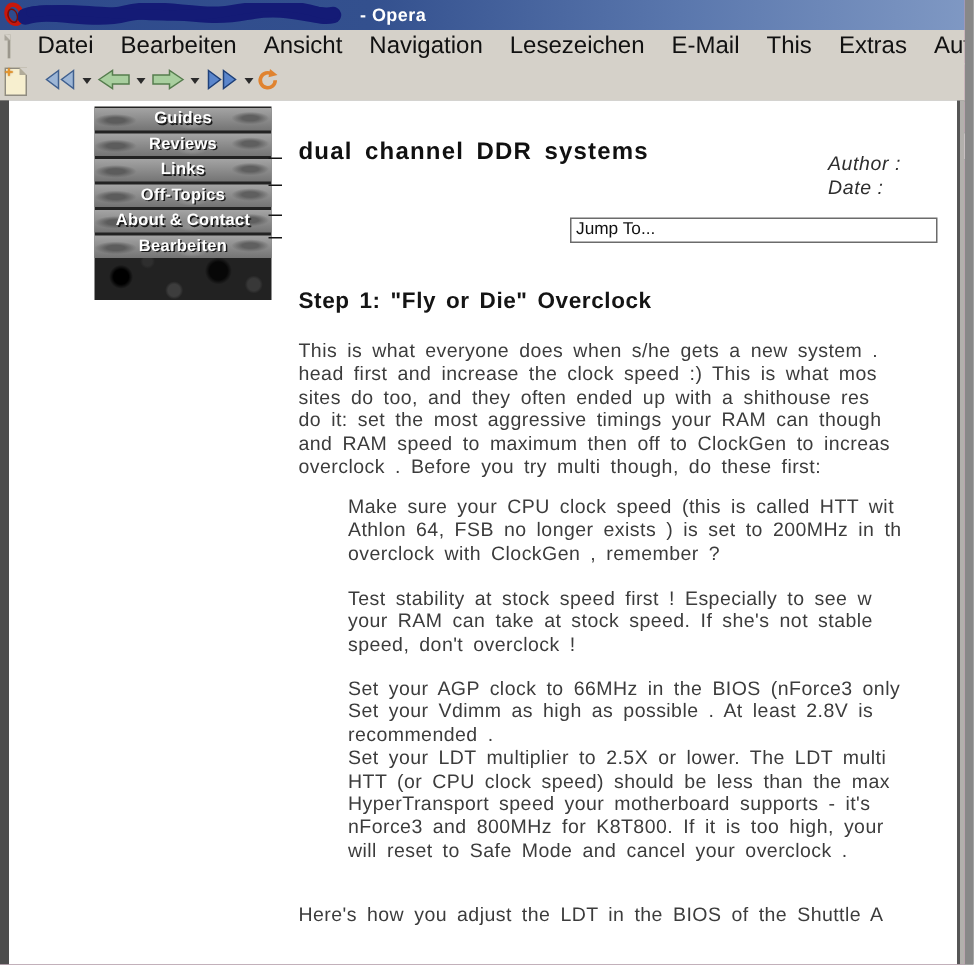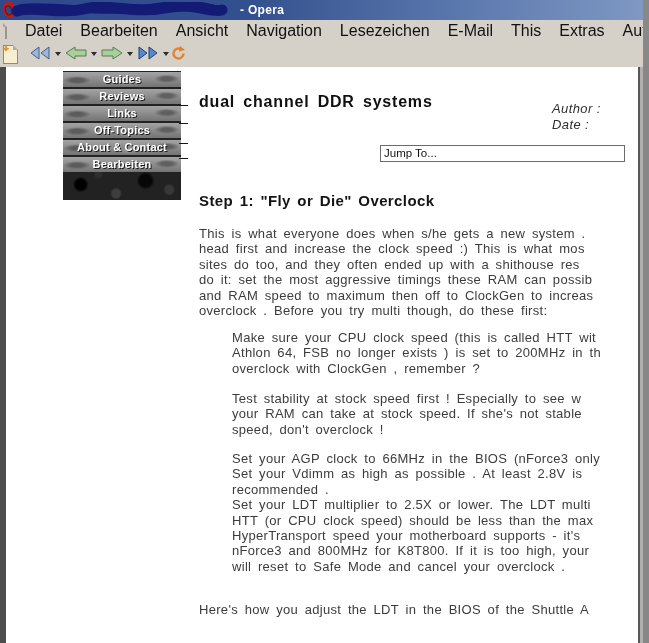--- a/index.html
+++ b/index.html
@@ -179,21 +179,21 @@
     <div class="byline" style="left:545px;top:50px">Date :</div>
 
     <div class="jumpbox">Jump To...</div>
 
     <div class="step-h">Step 1: "Fly or Die" Overclock</div>
 
     <div class="tblock" style="left:192px;top:159px">
         <div class="tl">This is what everyone does when s/he gets a new system .</div>
         <div class="tl">head first and increase the clock speed :) This is what mos</div>
         <div class="tl">sites do too, and they often ended up with a shithouse res</div>
-        <div class="tl">do it: set the most aggressive timings these RAM can possib</div>
+        <div class="tl">do it: set the most aggressive timings your RAM can though</div>
         <div class="tl">and RAM speed to maximum then off to ClockGen to increas</div>
         <div class="tl">overclock . Before you try multi though, do these first:</div>
       </div>
     <div class="tblock" style="left:225px;top:263px">
         <div class="tl">Make sure your CPU clock speed (this is called HTT wit</div>
         <div class="tl">Athlon 64, FSB no longer exists ) is set to 200MHz in th</div>
         <div class="tl">overclock with ClockGen , remember ?</div>
       </div>
     <div class="tblock" style="left:225px;top:324px">
         <div class="tl">Test stability at stock speed first ! Especially to see w</div>

